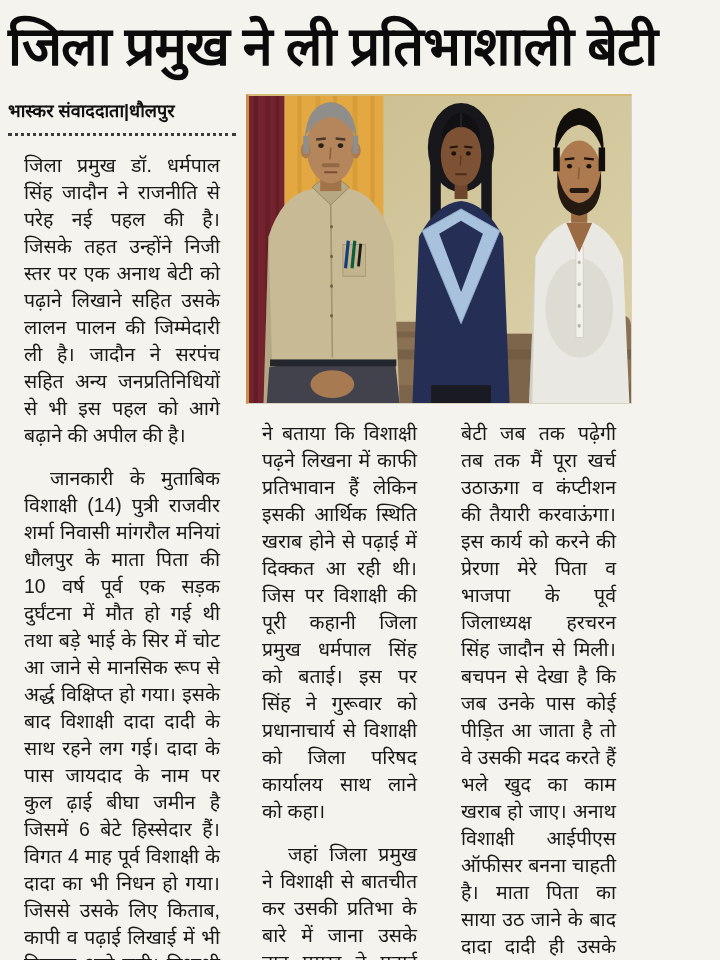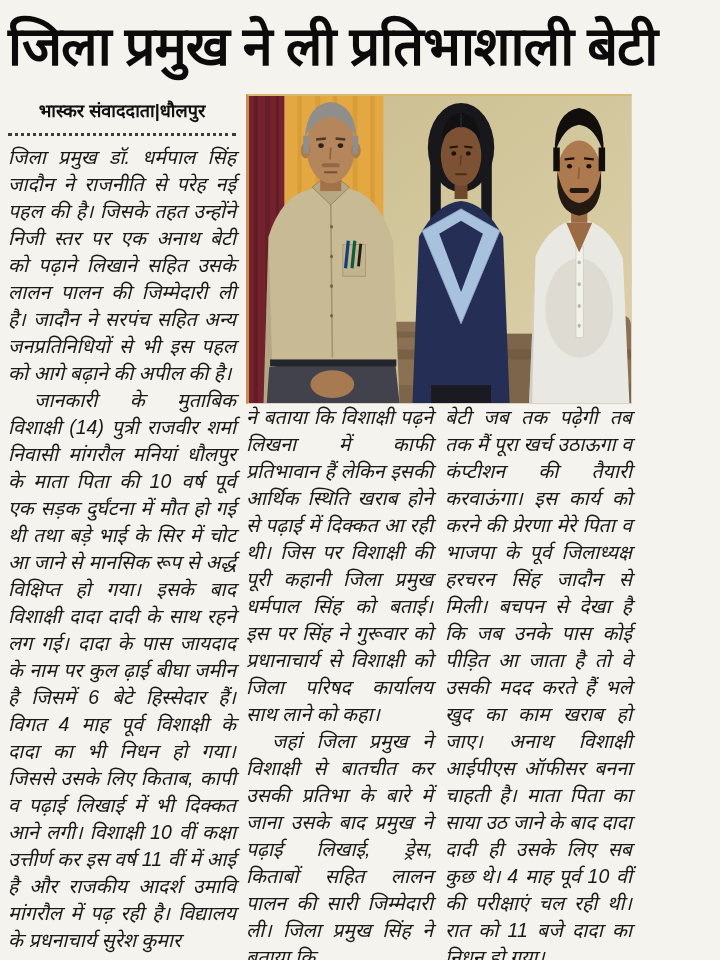--- a/index.html
+++ b/index.html
@@ -29,26 +29,26 @@
   .subheadline{
     margin-top:4px;font-size:33px;line-height:50px;font-weight:700;color:#111;
     white-space:nowrap;
   }
   .subheadline .kicker{color:var(--accent_red);}
   .subheadline .sep{color:var(--accent_red);padding:0 6px;}
 
   
   .article{display:flex;margin-top:8px;align-items:flex-start;}
   .col{font-size:19.5px;line-height:27px;text-align:justify;color:#191919;}
-  .col p{margin:0;font-style:italic;}
+  .col p{margin:16px;}
   .col p.indent{text-indent:26px;}
 
   .col-left{width:228px;flex:0 0 228px;margin-right:10px;}
   .byline{
-    text-align:center;font-weight:700;font-size:18px;padding:4px 0 8px 0;
+    font-weight:700;font-size:18px;padding:4px 0 8px 0;
     border-bottom:3px dotted #3c3c3c;margin-bottom:8px;color:#101010;
   }
 
   .right-region{flex:1;min-width:0;}
 
   
   .photo-frame{
     width:100%;height:310px;position:relative;
     border-left:3px solid #c98f4e;border-top:2px solid #d8b877;
     border-right:1px solid #d9d2c0;border-bottom:1px solid #d9d2c0;

